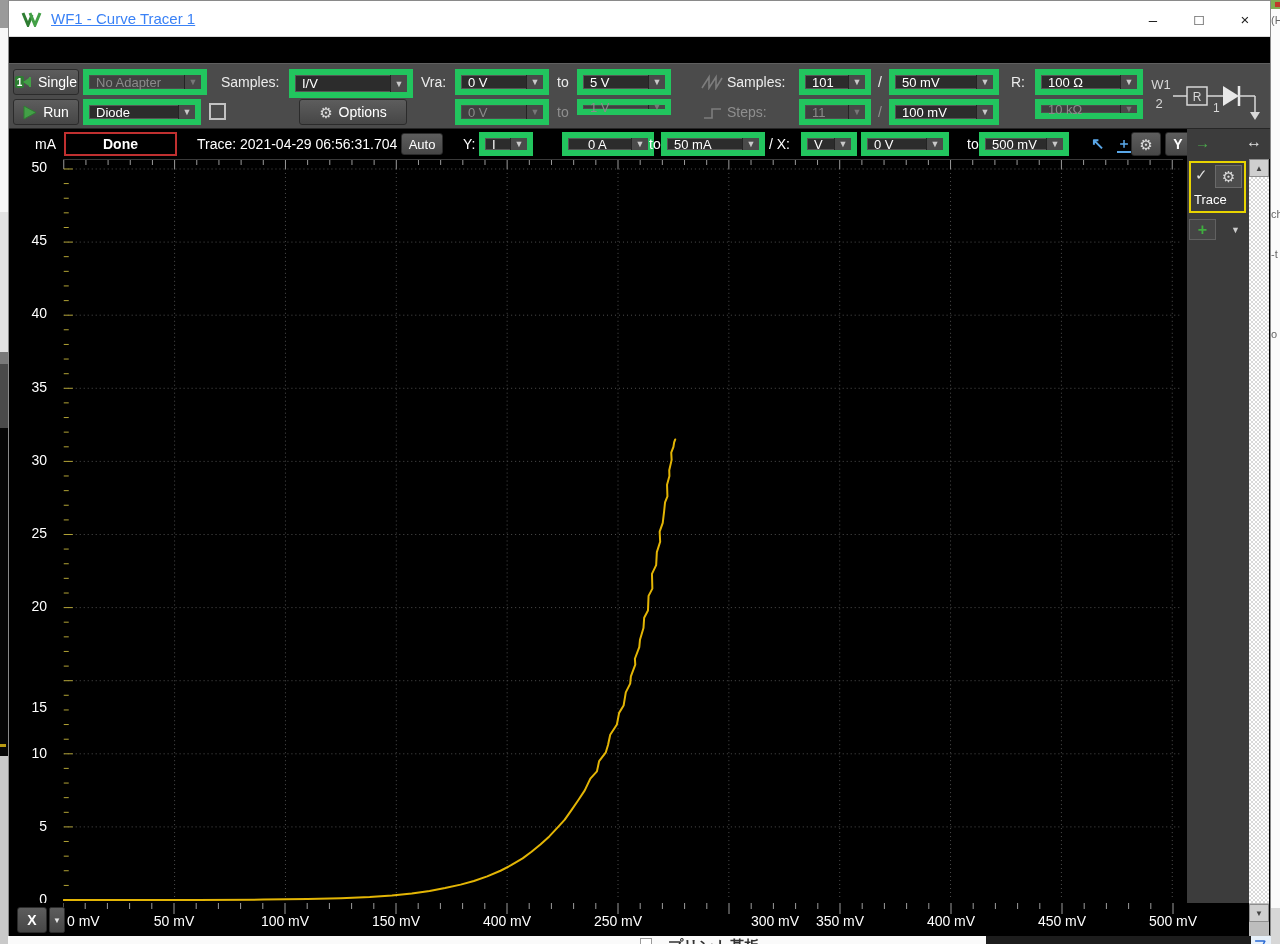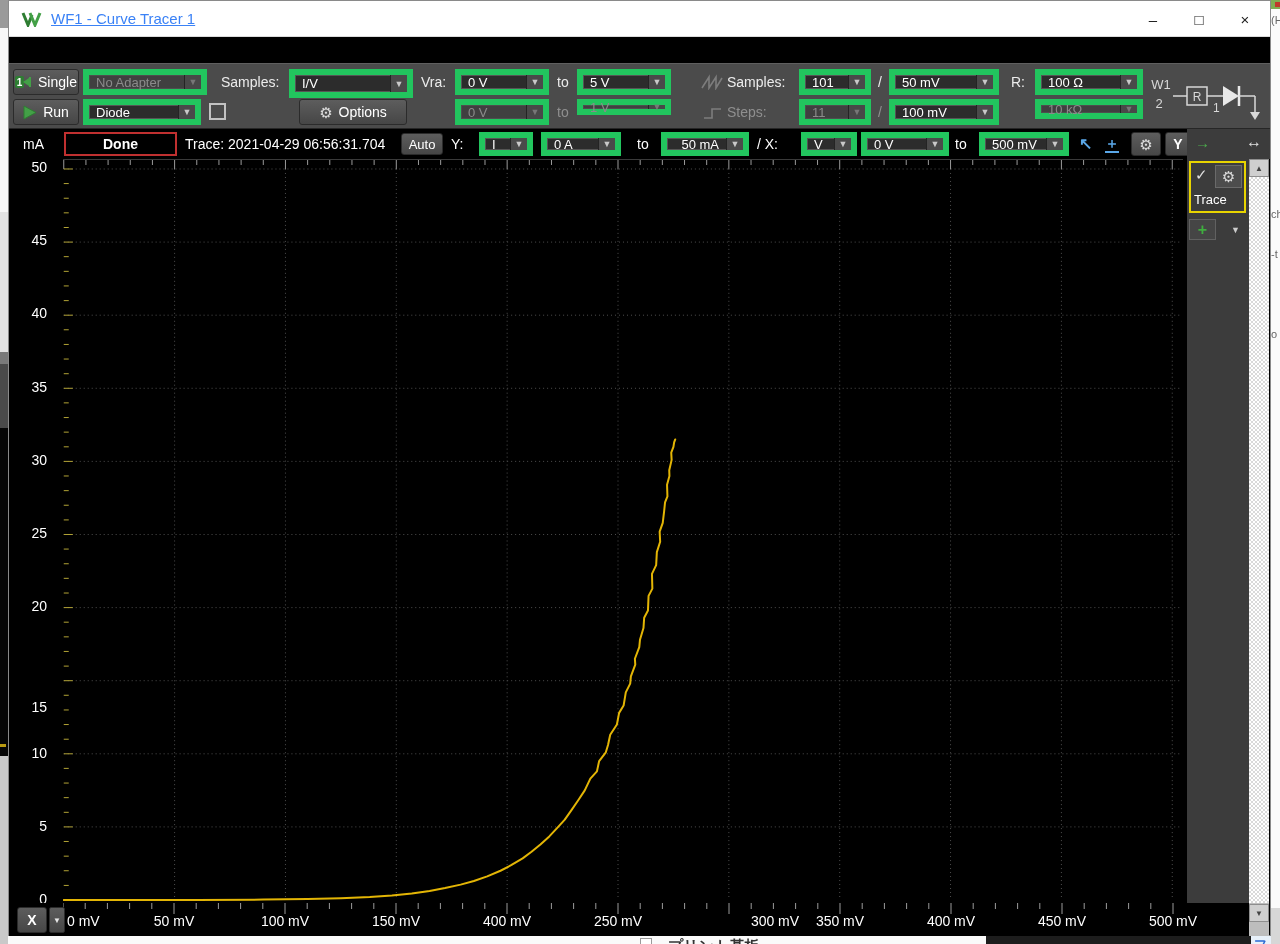--- a/index.html
+++ b/index.html
@@ -54,21 +54,21 @@
   .dd .txt{flex:1;padding:0 7px;white-space:nowrap;overflow:hidden;}
   .dd .arw{width:17px;align-self:stretch;background:#4a4a4a;border-left:1px solid #242424;
            display:flex;align-items:center;justify-content:center;color:#c9c9c9;font-size:9px;}
   .dd.disabled{background:#404040;box-shadow:inset 0 0 0 1px #4e4e4e;color:#8b8b8b;}
   .dd.disabled .arw{background:#484848;color:#777;}
   .checkbox{position:absolute;width:17px;height:17px;border:2px solid #c2c2c2;background:transparent;}
   .gear{font-size:15px;color:#dcdcdc;line-height:1;}
 
   
   .plot-header{position:absolute;left:0;top:128px;width:1178px;height:30px;background:#000;color:#fff;}
-  .ph-label{position:absolute;height:30px;line-height:30px;font-size:14px;color:#fff;}
+  .ph-label{position:absolute;height:30px;line-height:30px;font-size:14px;color:#fff;margin-left:12px;}
   .ph .dd{position:absolute;top:3px;height:24px;}
   .done-box{position:absolute;left:55px;top:3px;width:113px;height:24px;border:2px solid #c03030;
             color:#fff;font-weight:bold;font-size:14px;display:flex;align-items:center;justify-content:center;}
   .auto-btn{position:absolute;left:392px;top:4px;width:42px;height:22px;}
   .sq-btn{position:absolute;top:3px;height:24px;}
   .blue{color:#5aa7e8;font-weight:bold;}
 
   .right-top{position:absolute;left:1178px;top:128px;width:83px;height:30px;background:#3c3c3c;}
   .arrow-green{position:absolute;left:8px;top:5px;color:#4cae4c;font-size:15px;font-weight:bold;}
   .arrow-double{position:absolute;right:8px;top:4px;color:#e0e0e0;font-size:16px;font-weight:bold;}
@@ -263,26 +263,26 @@
   <div class="plot-header ph">
     <span class="ph-label" style="left:14px;">mA</span>
     <div class="done-box">Done</div>
     <span class="ph-label" style="left:176px;">Trace: 2021-04-29 06:56:31.704</span>
     <div class="btn auto-btn" style="font-size:13px;">Auto</div>
     <span class="ph-label" style="left:442px;">Y:</span>
     <div class="dd" style="left:470px;width:54px;">
       <span class="txt">I</span>
         <span class="arw">▼</span>
     </div>
-    <div class="dd" style="left:532px;width:80px;">
+    <div class="dd" style="left:553px;width:92px;padding-left:13px;">
       <span class="txt">0 A</span>
         <span class="arw">▼</span>
     </div>
     <span class="ph-label" style="left:628px;">to</span>
-    <div class="dd" style="left:652px;width:88px;text-align:right;">
+    <div class="dd" style="left:652px;width:104px;">
       <span class="txt">50 mA</span>
         <span class="arw">▼</span>
     </div>
     <span class="ph-label" style="left:748px;">/ X:</span>
     <div class="dd" style="left:792px;width:56px;">
       <span class="txt">V</span>
         <span class="arw">▼</span>
     </div>
     <div class="dd" style="left:852px;width:88px;">
       <span class="txt">0 V</span>

